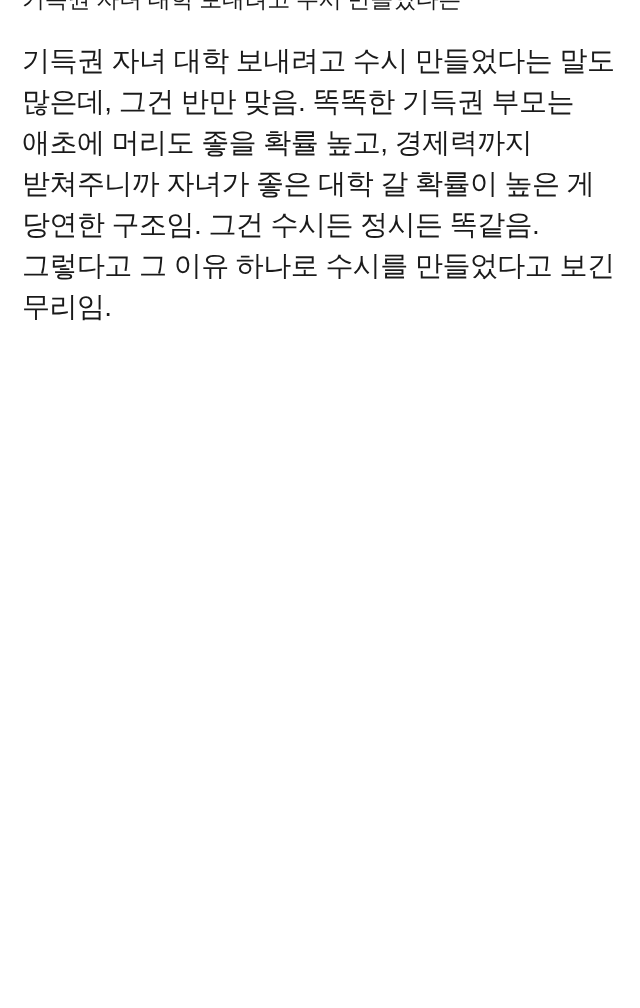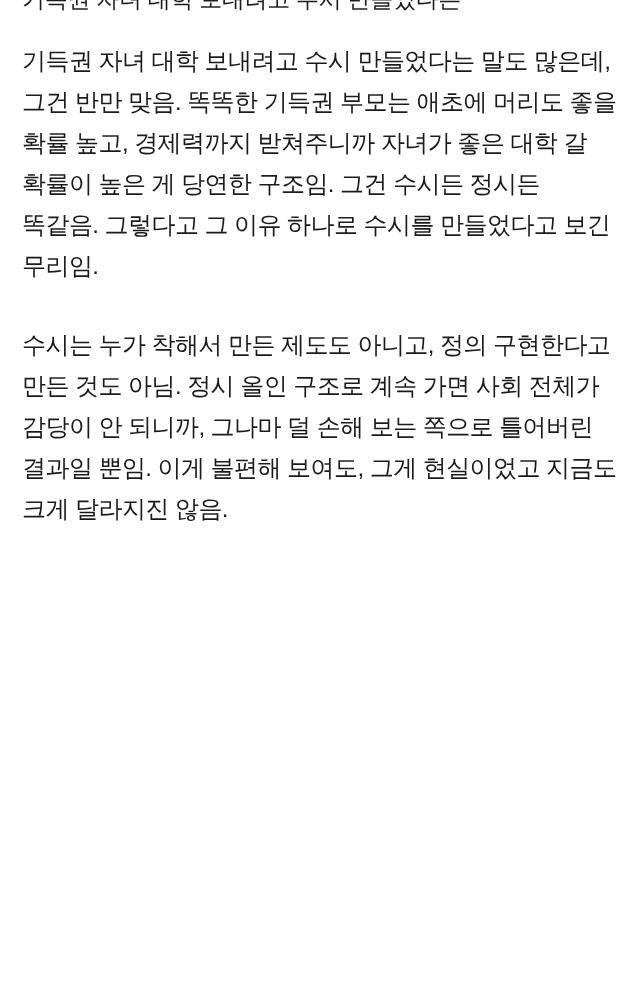--- a/index.html
+++ b/index.html
@@ -41,21 +41,21 @@
     letter-spacing: -0.3px;
     color: #1a1a1a;
     white-space: nowrap;
   }
 
   .article {
     display: block;
   }
 
   .para {
-    font-size: 24px;
+    font-size: 28px;
     line-height: 41px;
     letter-spacing: -0.55px;
     color: #1a1a1a;
     margin: 8px 0 38px 0;
     text-align: left;
     word-break: keep-all;
     white-space: pre-wrap;
   }
   .para:last-child {
     margin-bottom: 0;
@@ -65,16 +65,15 @@
 <body>
 
 <div class="page">
 
   <div class="top-clip">
     <div class="clip-text">기득권 자녀 대학 보내려고 수시 만들었다는</div>
   </div>
 
   <div class="article">
     <p class="para">기득권 자녀 대학 보내려고 수시 만들었다는 말도 많은데, 그건 반만 맞음. 똑똑한 기득권 부모는 애초에 머리도 좋을 확률 높고, 경제력까지 받쳐주니까 자녀가 좋은 대학 갈 확률이 높은 게 당연한 구조임. 그건 수시든 정시든 똑같음. 그렇다고 그 이유 하나로 수시를 만들었다고 보긴 무리임.</p>
-    <p class="para">수시는 누가 착해서 만든 제도도 아니고, 정의 구현한다고 만든 것도 아님. 정시 올인 구조로 계속 가면 사회 전체가 감당이 안 되니까, 그나마 덜 손해 보는 쪽으로 틀어버린 결과일 뿐임. 이게 불편해 보여도, 그게 현실이었고 지금도 크게 달라지진 않음.</p>
   </div>
 
 </div>
 
 </body></html>

